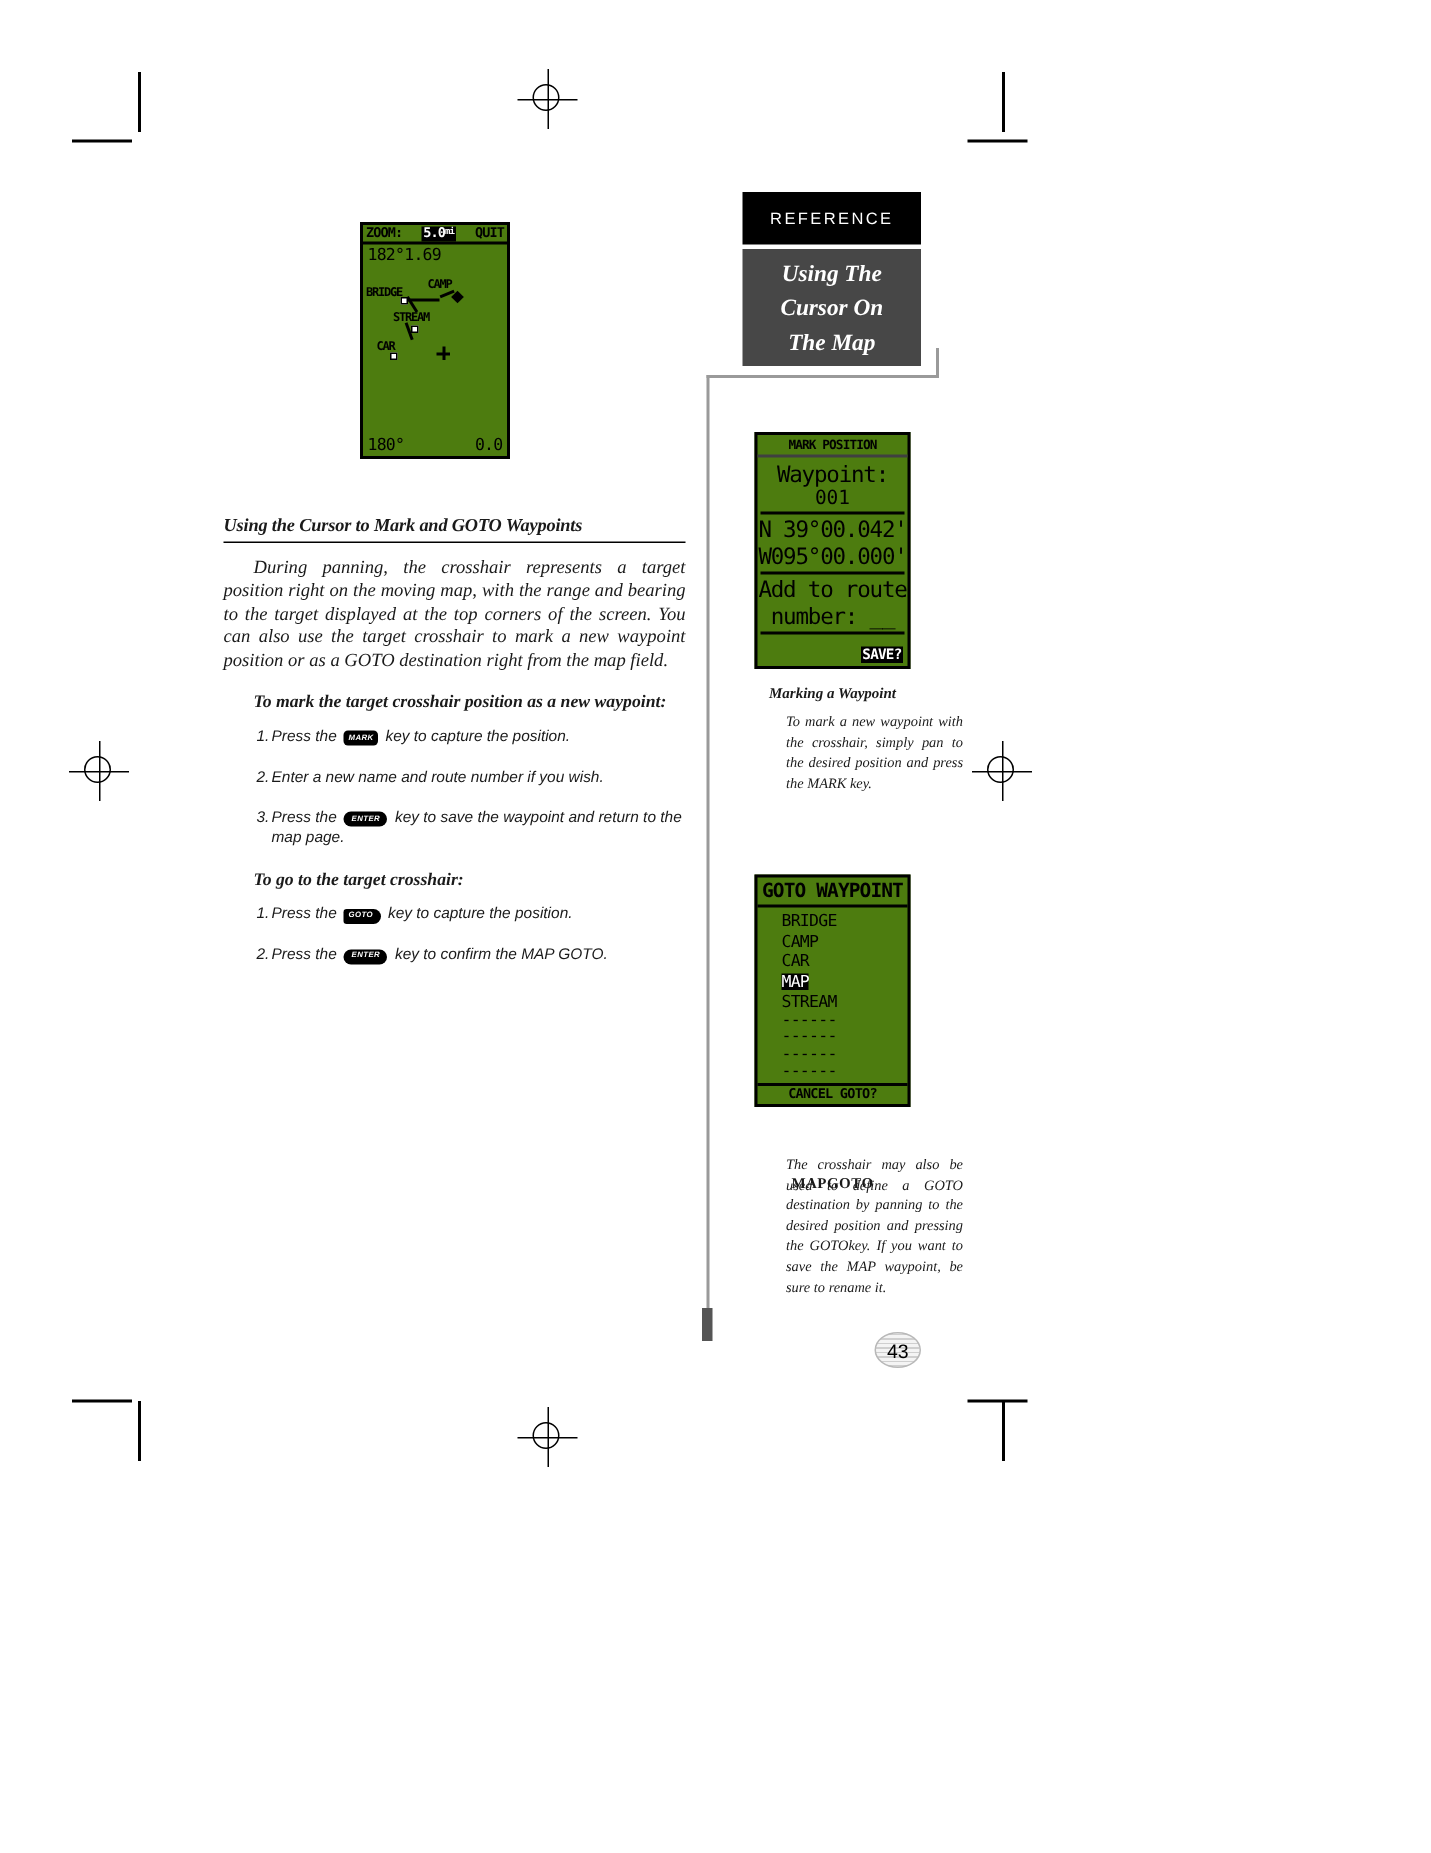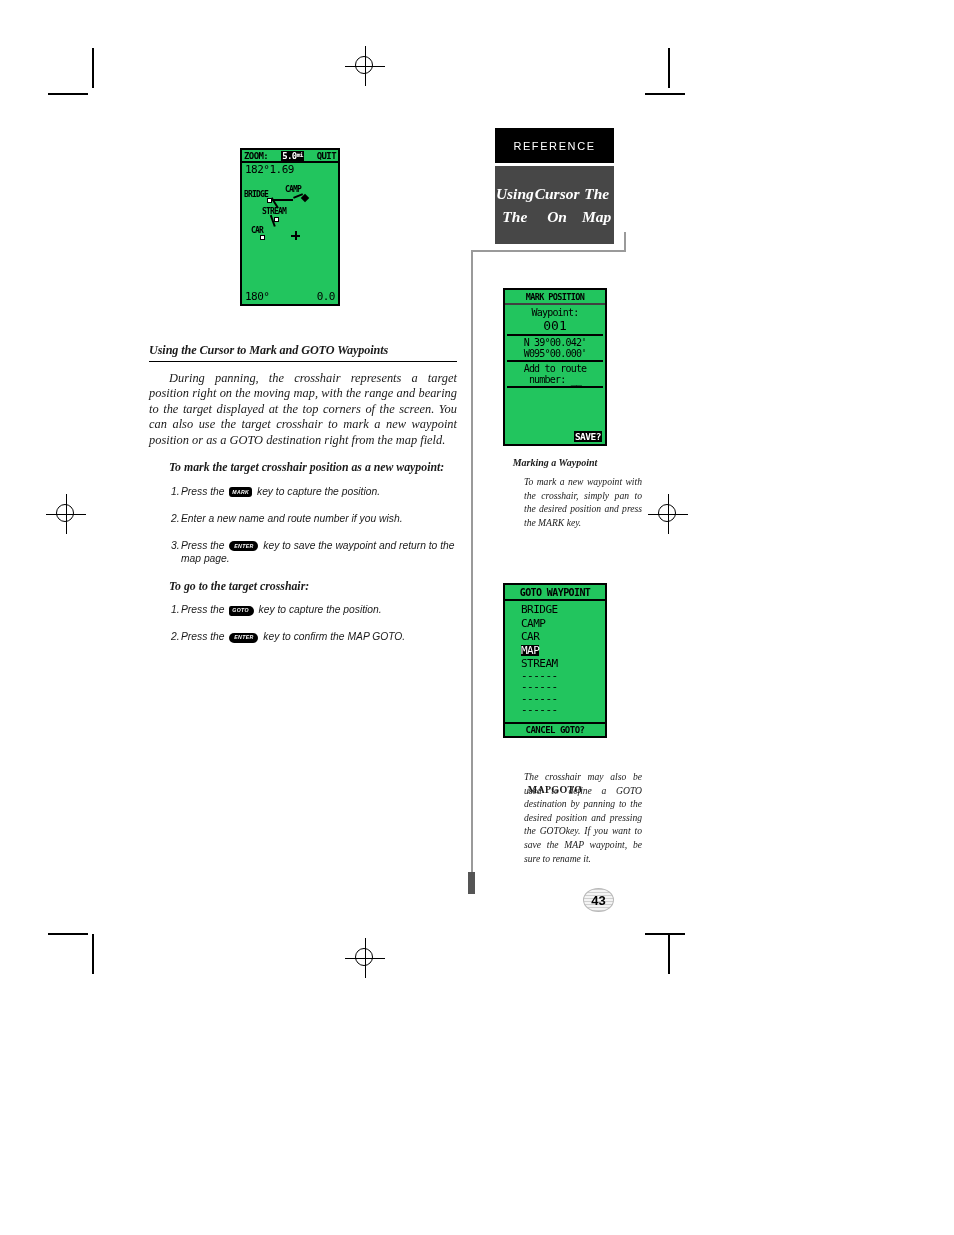--- a/index.html
+++ b/index.html
@@ -23,21 +23,21 @@
     position: absolute; left: 10px; top: 10px;
     width: 18px; height: 18px; border: 1px solid #000; border-radius: 50%;
     box-sizing: border-box;
   }
   .reg-mark .r-h { position: absolute; left: 0; top: 19.5px; width: 40px; height: 1px; background: #000; }
   .reg-mark .r-v { position: absolute; top: 0; left: 19.5px; height: 40px; width: 1px; background: #000; }
 
   
   .lcd {
     position: absolute;
-    background: #22c55e;
+    background: #4d7c0f;
     border: 2px solid #000;
     box-sizing: border-box;
     font-family: "DejaVu Sans Mono", monospace;
     color: #000;
   }
   .inv { background: #000; color: #fff; }
 
   
   #map-screen { left: 240px; top: 148px; width: 100px; height: 158px; }
   #map-screen .top-bar {
@@ -80,32 +80,32 @@
   .cursor-plus::before { left: 4px; top: 0; width: 2px; height: 9px; }
   .cursor-plus::after { top: 4px; left: 0; height: 2px; width: 9px; }
   .trk { position: absolute; background: #000; }
 
   
   #mark-screen { left: 503px; top: 288px; width: 104px; height: 158px; padding: 0; }
   #mark-screen .hdr {
     font-size: 8.5px; font-weight: bold; text-align: center;
     border-bottom: 2px solid #404040; padding: 2px 0 1px 0; letter-spacing: -0.6px;
   }
-  #mark-screen .ln { font-size: 10px; text-align: center; letter-spacing: -0.8px; }
+  #mark-screen .ln { font-size: 15px; text-align: center; letter-spacing: -0.8px; }
   #mark-screen .big { font-size: 13px; font-weight: normal; letter-spacing: 0px; text-align: center; }
   #mark-screen .sep { border-top: 2px solid #000; margin: 1px 2px; }
   #mark-screen .save {
     position: absolute; right: 3px; bottom: 2px;
     font-size: 9.5px; font-weight: bold; padding: 0 1px; letter-spacing: -0.5px;
   }
 
   
   #goto-screen { left: 503px; top: 583px; width: 104px; height: 155px; }
   #goto-screen .hdr {
-    font-size: 10px; font-weight: bold; text-align: center;
+    font-size: 13px; font-weight: bold; text-align: center;
     border-bottom: 2px solid #000; padding: 2px 0 1px 0; letter-spacing: -0.6px;
   }
   #goto-screen .wlist { padding: 1px 0 0 16px; }
   #goto-screen .witem {
     font-size: 11px; line-height: 11.5px; letter-spacing: -0.5px;
     display: inline-block;
   }
   #goto-screen .wline { line-height: 11.5px; }
   #goto-screen .dash {
     font-size: 11px; line-height: 11.5px; letter-spacing: -0.5px; padding-left: 16px;
@@ -120,21 +120,21 @@
   #ref-tab {
     position: absolute; left: 495px; top: 128px; width: 119px; height: 35px;
     background: #000; color: #fff;
     display: flex; align-items: center; justify-content: center;
     font-family: "Liberation Sans", sans-serif;
     font-size: 11px; letter-spacing: 1.6px;
   }
   #section-tab {
     position: absolute; left: 495px; top: 166px; width: 119px; height: 78px;
     background: #474747; color: #fff;
-    display: flex; flex-direction: row; align-items: center; justify-content: center;
+    display: flex; flex-direction: column; align-items: center; justify-content: center;
     font-family: "Liberation Serif", serif;
     font-style: italic; font-weight: bold; font-size: 15.5px; line-height: 23px;
     text-align: center;
   }
   .rule { position: absolute; background: #9a9a9a; }
   #rule-v { left: 471px; top: 250px; width: 2px; height: 630px; }
   #rule-h { left: 471px; top: 250px; height: 2px; width: 155px; }
   #rule-v2 { left: 624px; top: 232px; width: 2px; height: 20px; }
   #rule-end { position: absolute; left: 468px; top: 872px; width: 7px; height: 22px; background: #555; }
 
@@ -207,21 +207,21 @@
     border-radius: 50%;
     background:
       repeating-linear-gradient(0deg, #cfcfcf 0 1px, #f4f4f4 1px 3px);
     border: 1px solid #b8b8b8;
     box-sizing: border-box;
   }
   #page-badge .num {
     position: absolute; left: 0; top: 0; width: 31px; height: 24px;
     display: flex; align-items: center; justify-content: center;
     font-family: "Liberation Sans", sans-serif;
-    font-size: 13px; font-weight: bold; color: #000;
+    font-size: 13px; font-weight: normal; color: #000;
   }
 </style>
 </head>
 <body>
 
 <div class="crop-line" style="left:92px;top:48px;width:1.5px;height:40px;"></div>
 <div class="crop-line" style="left:48px;top:93px;width:40px;height:1.5px;"></div>
 <div class="crop-line" style="left:668px;top:48px;width:1.5px;height:40px;"></div>
 <div class="crop-line" style="left:645px;top:93px;width:40px;height:1.5px;"></div>
 <div class="crop-line" style="left:92px;top:934px;width:1.5px;height:40px;"></div>

